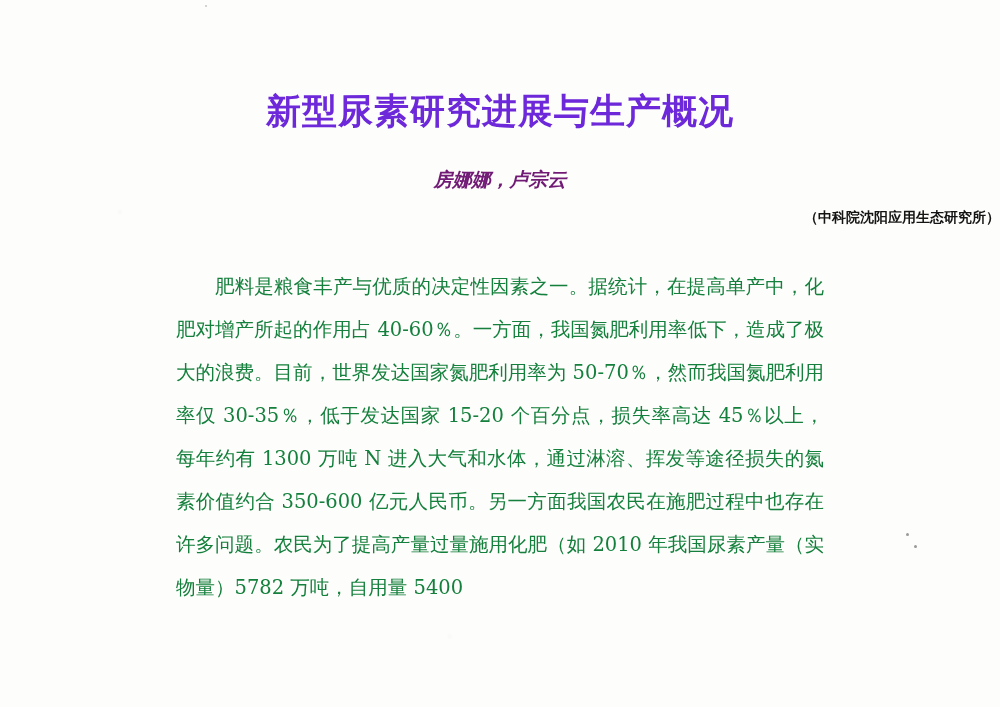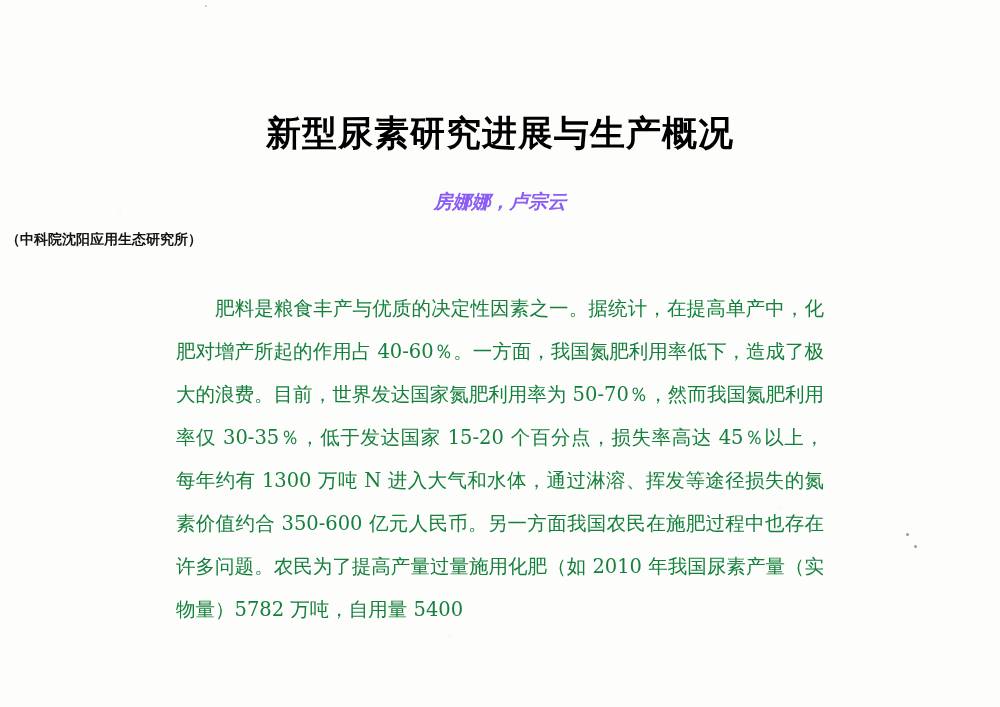--- a/index.html
+++ b/index.html
@@ -34,34 +34,34 @@
     position: absolute;
     left: 0;
     top: 0;
     width: 1000px;
   }
   .doc-title {
     text-align: center;
     font-size: 35px;
     font-weight: bold;
     letter-spacing: 1px;
-    margin-top: 110px;
-    color: #000000;
+    margin-top: 88px;
+    color: #6d28d9;
     font-family: "DejaVu Serif", "Liberation Serif", serif;
   }
   .authors {
     text-align: center;
     font-size: 19px;
     font-weight: bold;
     font-style: italic;
     margin-top: 32px;
-    color: #8b5cf6;
+    color: #701a75;
   }
   .affiliation {
-    text-align: left;
+    text-align: right;
     font-size: 14px;
     font-weight: bold;
     margin-top: 16px;
     color: #141414;
     padding-left: 6px;
   }
   .body-text {
     margin: 38px auto 0 auto;
     width: 648px;
     font-size: 19.5px;

